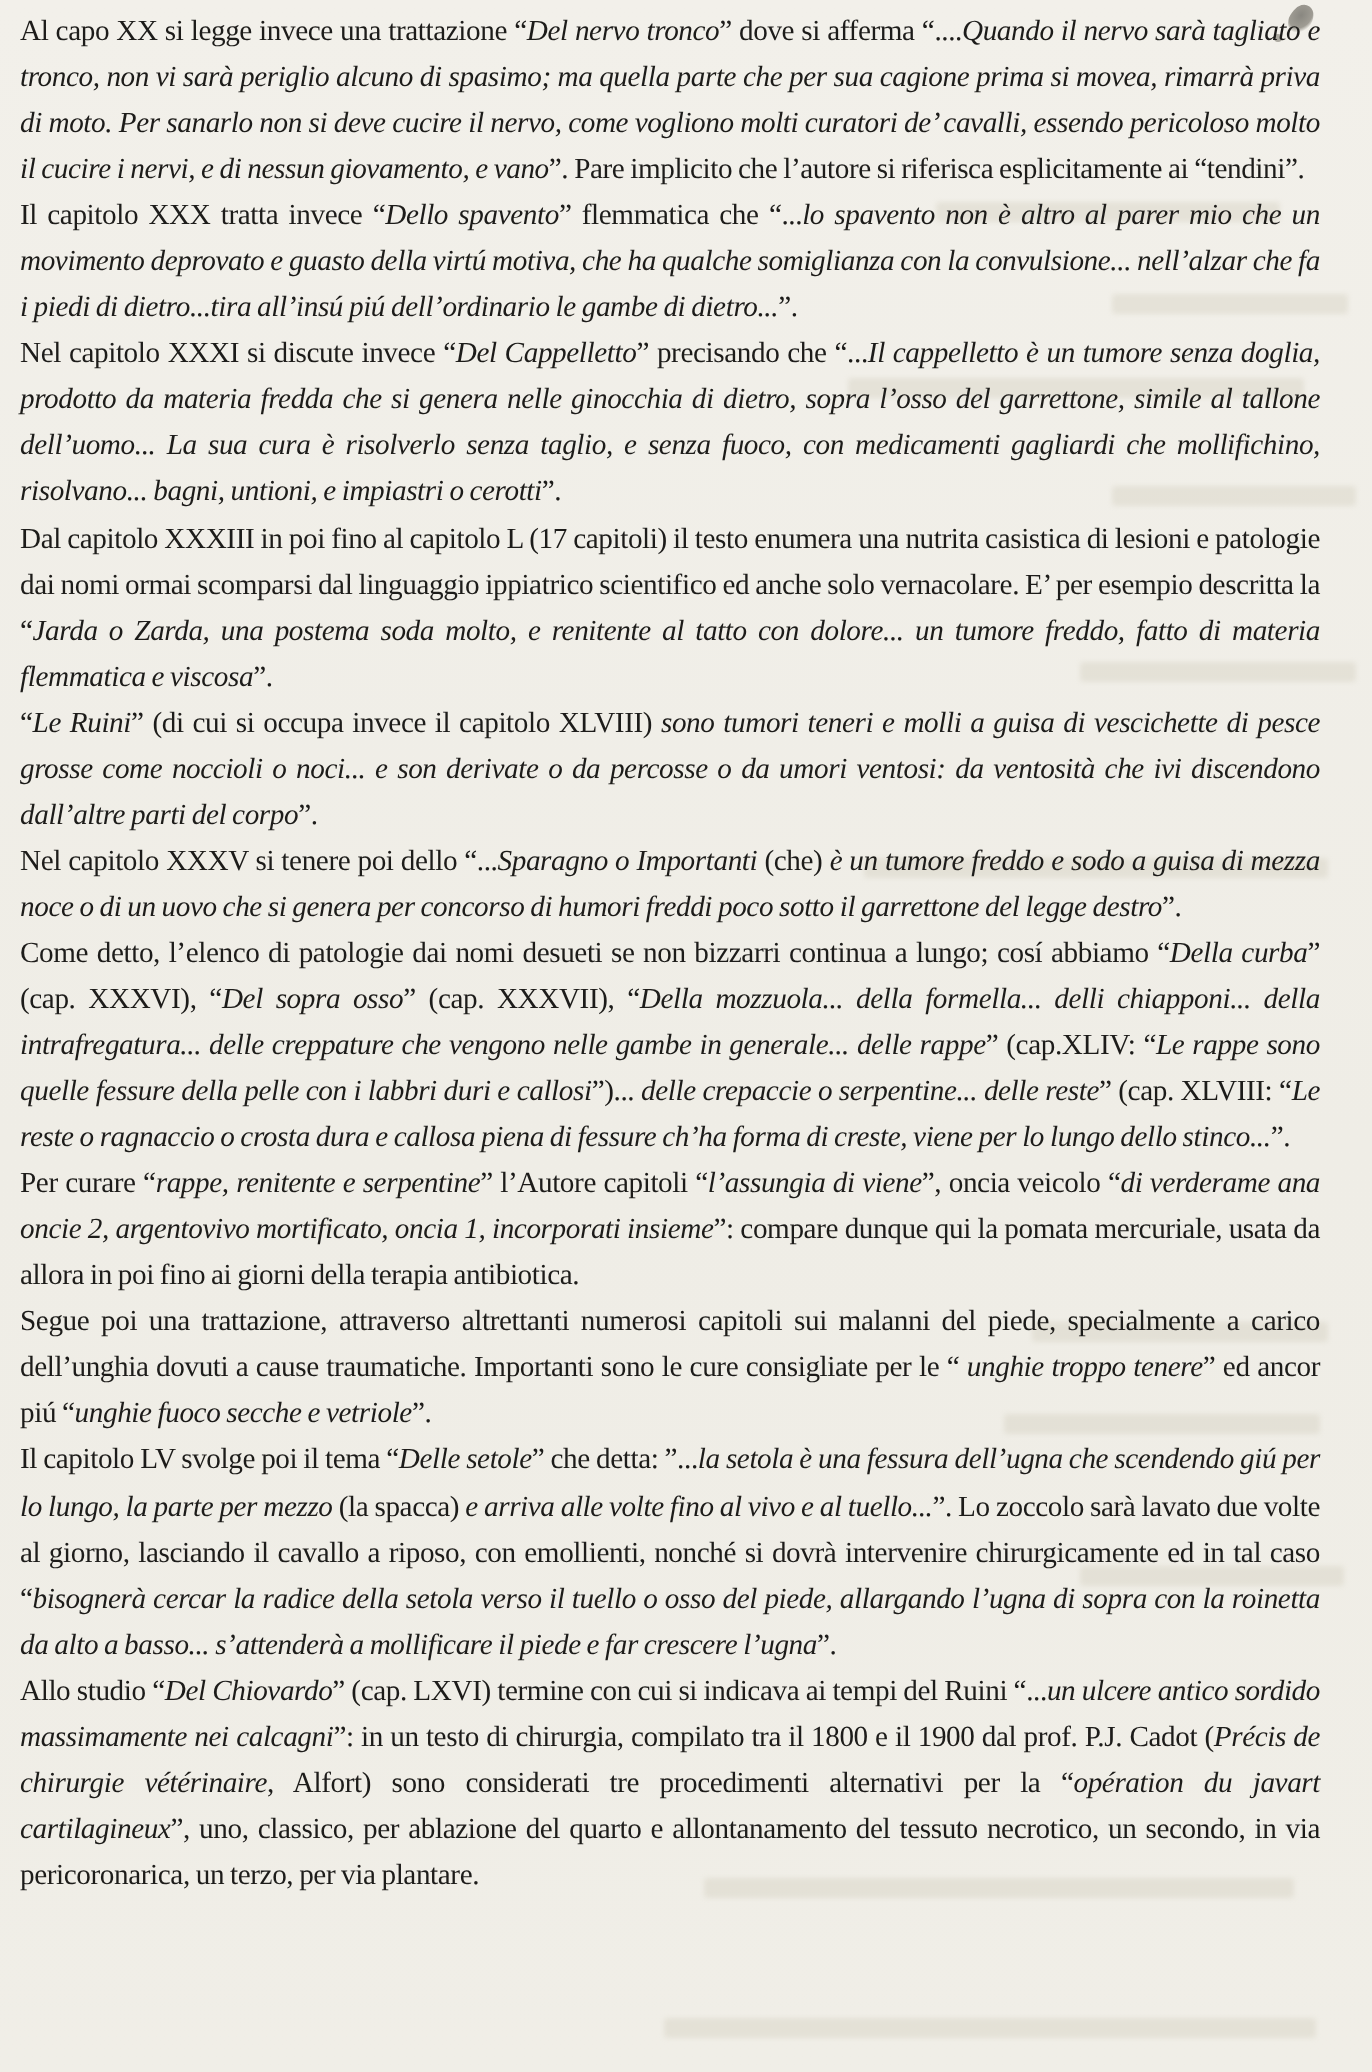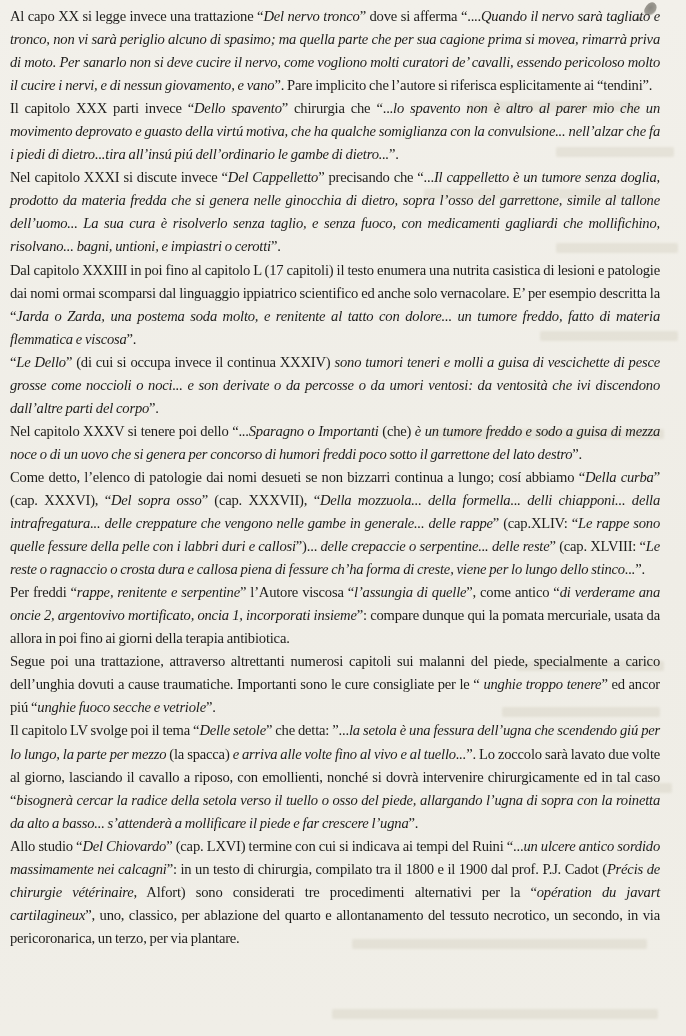--- a/index.html
+++ b/index.html
@@ -90,24 +90,24 @@
   <div class="ghost g5"></div>
   <div class="ghost g6"></div>
   <div class="ghost g7"></div>
   <div class="ghost g8"></div>
   <div class="ghost g9"></div>
   <div class="ghost g10"></div>
   <div class="ghost g11"></div>
 
   <div class="text-block">
       <p class="para"><span>Al capo XX si legge invece una trattazione “</span><i>Del nervo tronco</i><span>” dove si afferma “....</span><i>Quando il nervo sarà tagliato e tronco, non vi sarà periglio alcuno di spasimo; ma quella parte che per sua cagione prima si movea, rimarrà priva di moto. Per sanarlo non si deve cucire il nervo, come vogliono molti curatori de’ cavalli, essendo pericoloso molto il cucire i nervi, e di nessun giovamento, e vano</i><span>”. Pare implicito che l’autore si riferisca esplicitamente ai “tendini”.</span></p>
-      <p class="para"><span>Il capitolo XXX parti invece “</span><i>Dello spavento</i><span>” chirurgia che “...</span><i>lo spavento non è altro al parer mio che un movimento deprovato e guasto della virtú motiva, che ha qualche somiglianza con la convulsione... nell’alzar che fa i piedi di dietro...tira all’insú piú dell’ordinario le gambe di dietro...</i><span>”.</span></p>
+      <p class="para"><span>Il capitolo XXX tratta invece “</span><i>Dello spavento</i><span>” flemmatica che “...</span><i>lo spavento non è altro al parer mio che un movimento deprovato e guasto della virtú motiva, che ha qualche somiglianza con la convulsione... nell’alzar che fa i piedi di dietro...tira all’insú piú dell’ordinario le gambe di dietro...</i><span>”.</span></p>
       <p class="para"><span>Nel capitolo XXXI si discute invece “</span><i>Del Cappelletto</i><span>” precisando che “...</span><i>Il cappelletto è un tumore senza doglia, prodotto da materia fredda che si genera nelle ginocchia di dietro, sopra l’osso del garrettone, simile al tallone dell’uomo... La sua cura è risolverlo senza taglio, e senza fuoco, con medicamenti gagliardi che mollifichino, risolvano... bagni, untioni, e impiastri o cerotti</i><span>”.</span></p>
       <p class="para"><span>Dal capitolo XXXIII in poi fino al capitolo L (17 capitoli) il testo enumera una nutrita casistica di lesioni e patologie dai nomi ormai scomparsi dal linguaggio ippiatrico scientifico ed anche solo vernacolare. E’ per esempio descritta la “</span><i>Jarda o Zarda, una postema soda molto, e renitente al tatto con dolore... un tumore freddo, fatto di materia flemmatica e viscosa</i><span>”.</span></p>
-      <p class="para"><span>“</span><i>Le Dello</i><span>” (di cui si occupa invece il continua XXXIV) </span><i>sono tumori teneri e molli a guisa di vescichette di pesce grosse come noccioli o noci... e son derivate o da percosse o da umori ventosi: da ventosità che ivi discendono dall’altre parti del corpo</i><span>”.</span></p>
-      <p class="para"><span>Nel capitolo XXXV si tenere poi dello “...</span><i>Sparagno o Importanti</i><span> (che) </span><i>è un tumore freddo e sodo a guisa di mezza noce o di un uovo che si genera per concorso di humori freddi poco sotto il garrettone del lato destro</i><span>”.</span></p>
+      <p class="para"><span>“</span><i>Le Ruini</i><span>” (di cui si occupa invece il capitolo XLVIII) </span><i>sono tumori teneri e molli a guisa di vescichette di pesce grosse come noccioli o noci... e son derivate o da percosse o da umori ventosi: da ventosità che ivi discendono dall’altre parti del corpo</i><span>”.</span></p>
+      <p class="para"><span>Nel capitolo XXXV si tenere poi dello “...</span><i>Sparagno o Importanti</i><span> (che) </span><i>è un tumore freddo e sodo a guisa di mezza noce o di un uovo che si genera per concorso di humori freddi poco sotto il garrettone del legge destro</i><span>”.</span></p>
       <p class="para"><span>Come detto, l’elenco di patologie dai nomi desueti se non bizzarri continua a lungo; cosí abbiamo “</span><i>Della curba</i><span>” (cap. XXXVI), “</span><i>Del sopra osso</i><span>” (cap. XXXVII), “</span><i>Della mozzuola... della formella... delli chiapponi... della intrafregatura... delle creppature che vengono nelle gambe in generale... delle rappe</i><span>” (cap.XLIV: “</span><i>Le rappe sono quelle fessure della pelle con i labbri duri e callosi</i><span>”)... </span><i>delle crepaccie o serpentine... delle reste</i><span>” (cap. XLVIII: “</span><i>Le reste o ragnaccio o crosta dura e callosa piena di fessure ch’ha forma di creste, viene per lo lungo dello stinco...</i><span>”.</span></p>
-      <p class="para"><span>Per freddi “</span><i>rappe, renitente e serpentine</i><span>” l’Autore viscosa “</span><i>l’assungia di quelle</i><span>”, come antico “</span><i>di verderame ana oncie 2,  argentovivo mortificato, oncia 1, incorporati insieme</i><span>”: compare dunque qui la pomata mercuriale, usata da allora in poi fino ai giorni della terapia antibiotica.</span></p>
+      <p class="para"><span>Per curare “</span><i>rappe, renitente e serpentine</i><span>” l’Autore capitoli “</span><i>l’assungia di viene</i><span>”, oncia veicolo “</span><i>di verderame ana oncie 2,  argentovivo mortificato, oncia 1, incorporati insieme</i><span>”: compare dunque qui la pomata mercuriale, usata da allora in poi fino ai giorni della terapia antibiotica.</span></p>
       <p class="para"><span>Segue poi una trattazione, attraverso altrettanti numerosi capitoli sui malanni del piede, specialmente a carico dell’unghia dovuti a cause traumatiche. Importanti sono le cure consigliate per le “ </span><i>unghie troppo tenere</i><span>” ed ancor piú “</span><i>unghie fuoco secche e vetriole</i><span>”.</span></p>
       <p class="para"><span>Il capitolo LV svolge poi il tema “</span><i>Delle setole</i><span>” che detta: ”...</span><i>la setola è una fessura dell’ugna che scendendo giú per lo lungo, la parte per mezzo</i><span> (la spacca) </span><i>e arriva alle volte fino al vivo e al tuello...</i><span>”. Lo zoccolo sarà lavato due volte al giorno, lasciando il cavallo a riposo, con emollienti, nonché si dovrà intervenire chirurgicamente ed in tal caso “</span><i>bisognerà cercar la radice della setola verso il tuello o osso del piede, allargando l’ugna di sopra con la roinetta da alto a basso... s’attenderà a mollificare il piede e far crescere l’ugna</i><span>”.</span></p>
       <p class="para"><span>Allo studio “</span><i>Del Chiovardo</i><span>” (cap. LXVI) termine con cui si indicava ai tempi del Ruini “...</span><i>un ulcere antico sordido massimamente nei calcagni</i><span>”: in un testo di chirurgia, compilato tra il 1800 e il 1900 dal prof. P.J. Cadot (</span><i>Précis de chirurgie vétérinaire</i><span>, Alfort) sono considerati tre procedimenti alternativi per la “</span><i>opération du javart cartilagineux</i><span>”, uno, classico, per ablazione del quarto e allontanamento del tessuto necrotico, un secondo, in via pericoronarica, un terzo, per via plantare.</span></p>
     </div>
 </div>
 
 </body></html>

